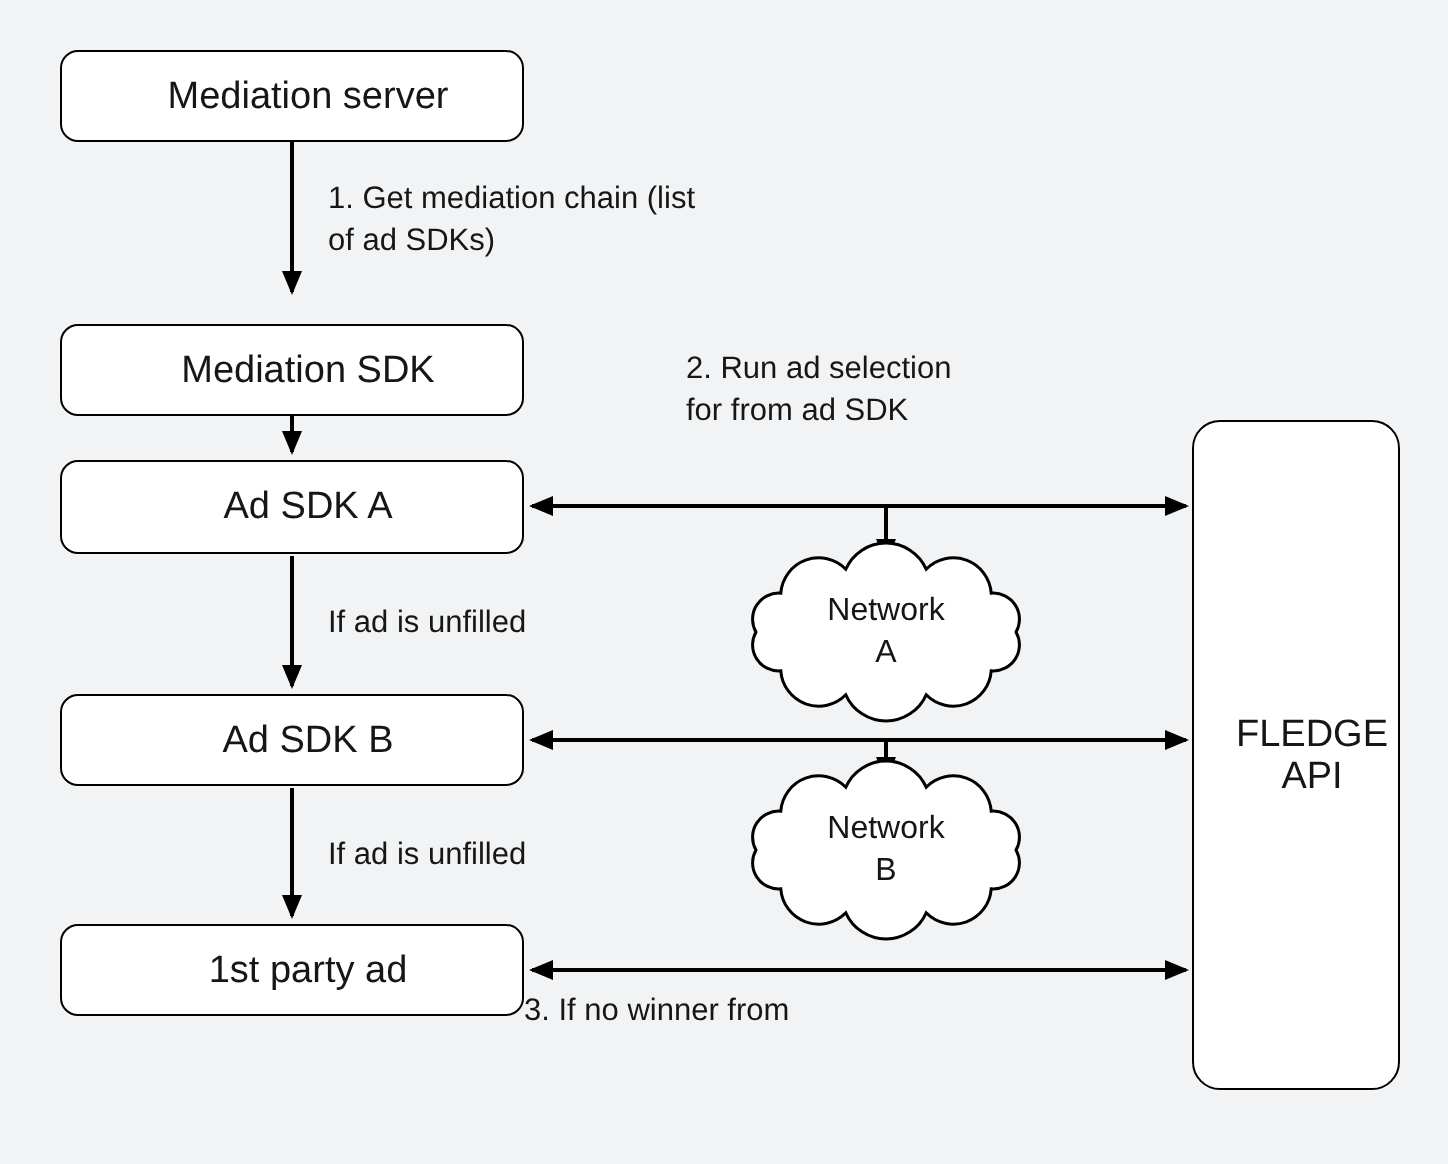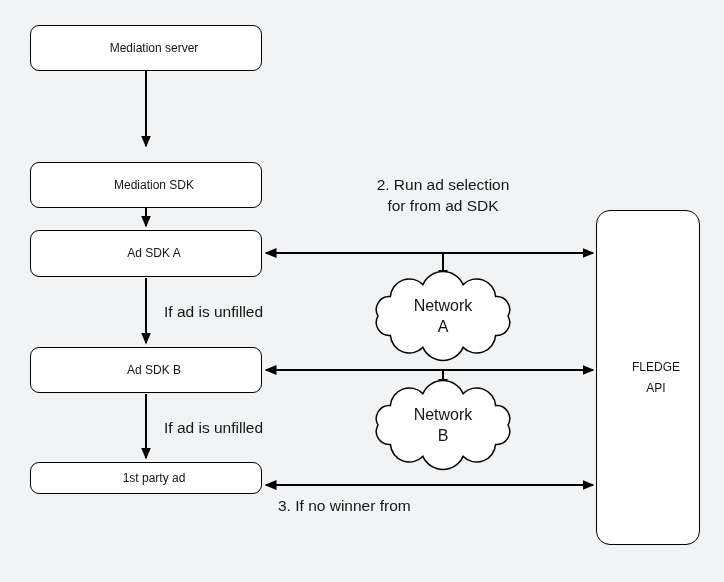--- a/index.html
+++ b/index.html
@@ -22,34 +22,34 @@
   }
   .node {
     position: absolute;
     background: #ffffff;
     border: 1.5px solid #000000;
     border-radius: 9px;
     display: flex;
     flex-direction: column;
     align-items: center;
     justify-content: center;
-    font-size: 12px;
+    font-size: 19px;
     line-height: 21px;
     text-align: center;
     box-sizing: border-box;
     padding-left: 16px;
   }
   .fledge { border-radius: 14px; }
   .ann {
     position: absolute;
     font-size: 15.5px;
     line-height: 21px;
     white-space: nowrap;
   }
-  .ann.center { text-align: center; }
+  .ann.center { }
   .cloud-label {
     position: absolute;
     font-size: 16px;
     line-height: 21px;
     text-align: center;
   }
 </style>
 </head>
 <body>
 
@@ -83,44 +83,48 @@
   </svg>
 
   <div class="node" style="left:30px;top:25px;width:232px;height:46px;">Mediation server</div>
 
   <div class="node" style="left:30px;top:150px;width:232px;height:46px;margin-top:12px;">Mediation SDK</div>
 
   <div class="node" style="left:30px;top:230px;width:232px;height:47px;">Ad SDK A</div>
 
   <div class="node" style="left:30px;top:347px;width:232px;height:46px;">Ad SDK B</div>
 
-  <div class="node" style="left:30px;top:462px;width:232px;height:32px;">1st party ad</div>
+  <div class="node" style="left:30px;top:462px;width:232px;height:46px;">1st party ad</div>
 
   <div class="node fledge" style="left:596px;top:210px;width:104px;height:335px;">
     <div>FLEDGE</div>
     <div>API</div>
   </div>
 
   <div class="cloud-label" style="left:393px;top:295px;width:100px;">
     <div>Network</div>
     <div>A</div>
   </div>
 
   <div class="cloud-label" style="left:393px;top:404px;width:100px;">
     <div>Network</div>
     <div>B</div>
   </div>
 
+  <div class="ann" style="left:164px;top:89px;">
+    <div>1. Get mediation chain (list</div>
+    <div>of ad SDKs)</div>
+  </div>
 
   <div class="ann center" style="left:343px;top:174px;width:200px;">
     <div>2. Run ad selection</div>
     <div>for from ad SDK</div>
   </div>
 
   <div class="ann" style="left:164px;top:301px;">If ad is unfilled</div>
 
   <div class="ann" style="left:164px;top:417px;">If ad is unfilled</div>
 
-  <div class="ann" style="left:278px;top:495px;text-align:right;">
+  <div class="ann" style="left:262px;top:495px;text-align:right;">
     <div>3. If no winner from</div>
   </div>
 
 </div>
 
 </body></html>

